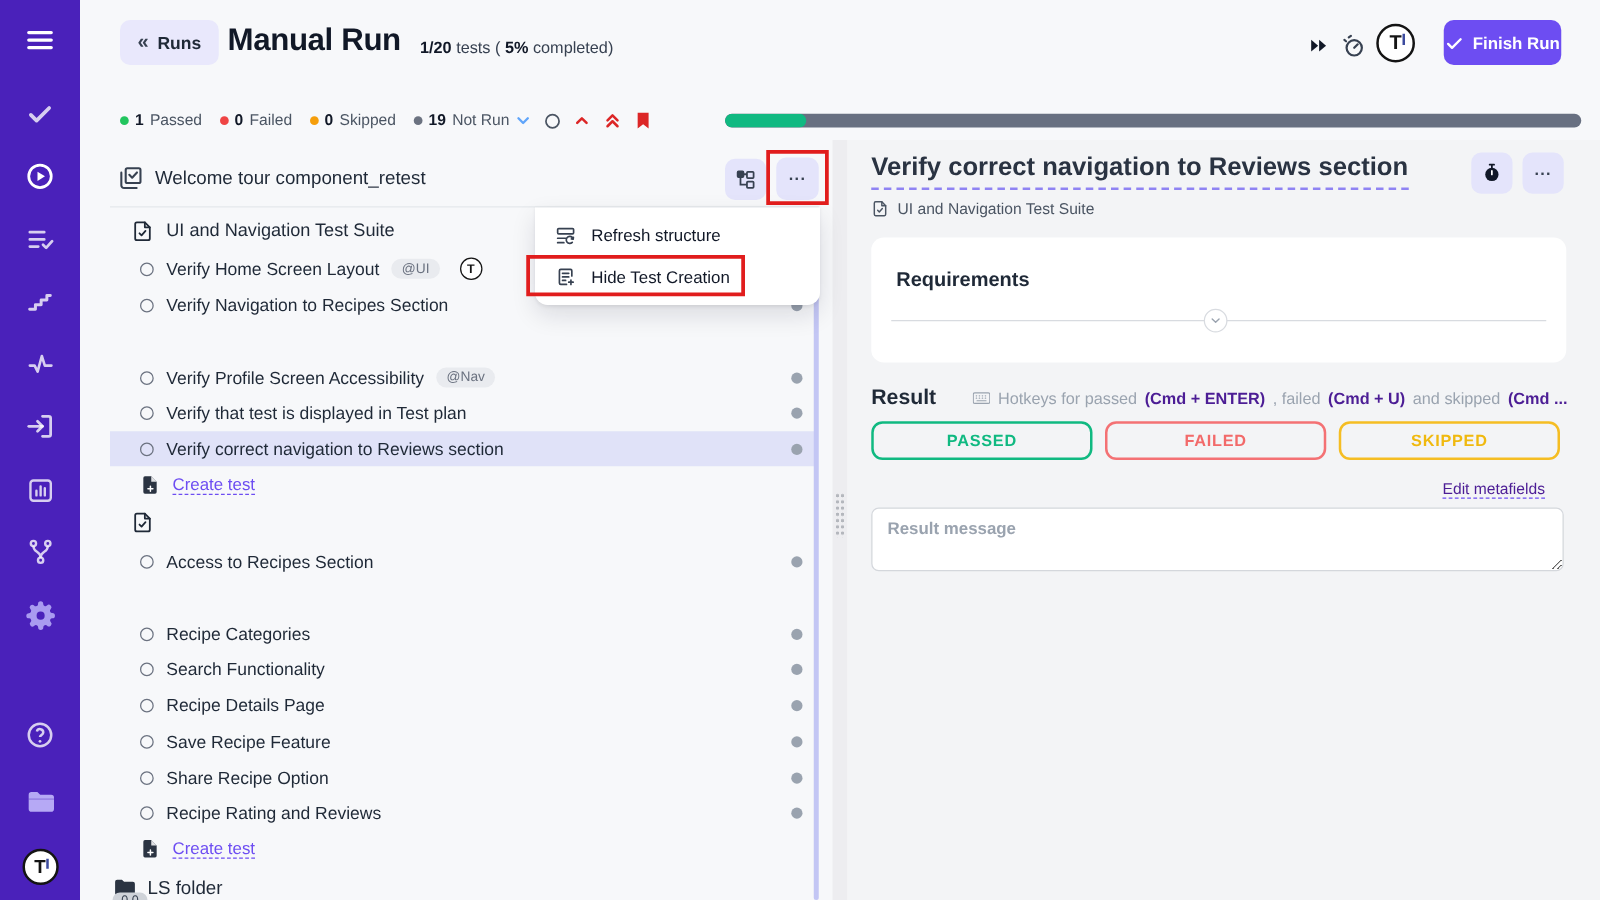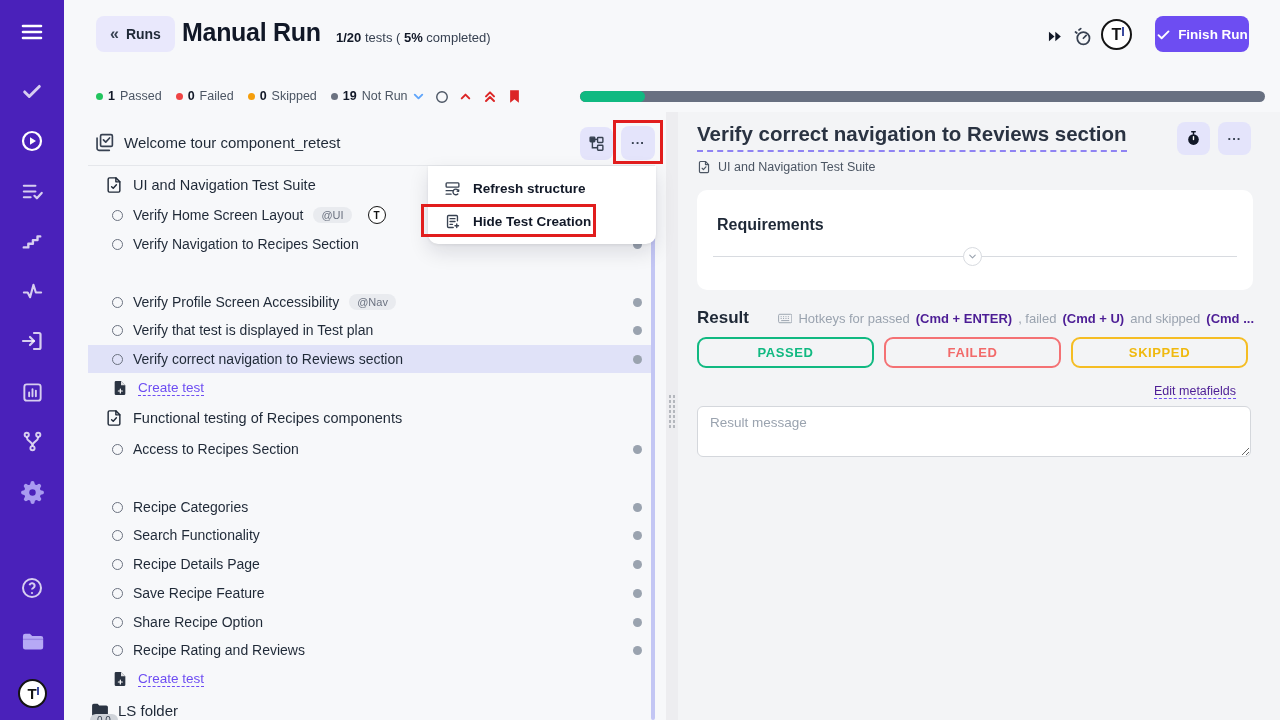--- a/index.html
+++ b/index.html
@@ -53,21 +53,21 @@
   .bullet { width:11px; height:11px; border:1.5px solid #6b7280; border-radius:50%; flex:none; }
   .gdot { position:absolute; right:10px; top:10px; width:9px; height:9px; border-radius:50%; background:#9aa3af; }
   .tag { background:#e9ebef; color:#6b7280; font-size:11px; border-radius:10px; padding:2px 8px; flex:none; }
   .create-link { font-size:13.5px; color:#6d4df2; border-bottom:1px dashed #6d4df2; cursor:pointer; }
   .tree-scrollbar { position:absolute; left:651px; top:170px; width:4px; height:550px; background:#c3c6f4; border-radius:2px; z-index:5; cursor:pointer; }
   .folder-badge { position:absolute; left:90px; top:714px; background:#cfd3d9; color:#374151; font-size:10px; border-radius:6px; padding:1px 7px; }
 
   
   .menu { position:absolute; left:428px; top:166px; width:228px; background:#fff; border-radius:0 0 10px 10px;
           box-shadow:0 8px 20px rgba(20,20,40,.12), 0 1px 3px rgba(20,20,40,.08); z-index:20; padding:6px 0; }
-  .menu-item { height:33px; display:flex; align-items:center; gap:12px; padding:0 16px; font-size:13.5px; color:#111827; cursor:pointer;font-weight:bold; }
+  .menu-item { height:33px; display:flex; align-items:center; gap:12px; padding:0 16px; font-size:13.5px; color:#111827; cursor:pointer; }
   .menu-item .mi-icon { color:#374151; display:flex; }
 
   
   .redbox { position:absolute; border:3px solid #e11d1d; z-index:40; pointer-events:none; }
 
   
   .rpanel { position:absolute; left:678px; top:112px; width:602px; height:608px; background:#f3f4f6; }
   .vdivider { position:absolute; left:666px; top:112px; width:12px; height:608px; background:#ededf0; }
   .drag-dots { position:absolute; left:668px; top:394px; width:8px; height:36px; cursor:col-resize;
                background-image:radial-gradient(#b4b7bd 1px, transparent 1.2px); background-size:4px 5px; }
@@ -80,21 +80,21 @@
   .req-toggle { position:absolute; left:266px; top:57px; width:19px; height:19px; background:#fff; border:1px solid #d8dbe0;
                 border-radius:50%; display:flex; align-items:center; justify-content:center; color:#9aa3af; cursor:pointer; }
   .result-title { position:absolute; left:19px; top:196px; font-size:17px; font-weight:700; color:#1f2937; }
   .hotkeys { position:absolute; left:100px; top:199px; width:476px; white-space:nowrap; overflow:hidden; font-size:13px;
              color:#9aa3af; display:flex; align-items:center; gap:6px; }
   .hotkeys b { color:#4c1d95; }
   .res-btn { position:absolute; top:225px; width:177px; height:31px; background:transparent; border-radius:9px; border:2px solid;
              font-size:13px; font-weight:700; letter-spacing:.6px; font-family:inherit; cursor:pointer; }
   .edit-meta { position:absolute; right:44px; top:272px; font-size:12.5px; color:#4c1d95; border-bottom:1px dashed #6d4df2; cursor:pointer; }
   .res-msg { position:absolute; left:19px; top:294px; width:554px; height:51px; border:1px solid #d4d7dc; border-radius:6px;
-             padding:8px 12px; font-size:13.5px; font-family:inherit; color:#111827; resize:both; background:#fff; }
+             padding:8px 12px; font-size:13.5px; font-family:inherit; color:#111827; resize:both; background:#fff;font-weight:bold; }
   .res-msg::placeholder { color:#9aa3af; }
 </style>
 </head>
 <body>
 
 <div id="app">
 
   <nav class="sidebar">
     <div class="sb-icon" style="top:15px;color:#fff">
       <svg width="28" height="24" viewBox="0 0 24 24" fill="none" stroke="currentColor" stroke-width="2.6" stroke-linecap="round">
@@ -334,21 +334,20 @@
       </svg>
     <span class="create-link">Create test</span>
   </div>
 
   <div class="trow suite" style="top:404px">
     <svg width="18" height="18" viewBox="0 0 24 24" fill="none" stroke="#1f2937" stroke-width="1.9" stroke-linecap="round" stroke-linejoin="round">
         <path d="M14.5 2.5H6A1.8 1.8 0 0 0 4.2 4.3v15.4A1.8 1.8 0 0 0 6 21.5h12a1.8 1.8 0 0 0 1.8-1.8V7.8z"></path>
         <path d="M14.5 2.5v5.3h5.3"></path>
         <path d="M8.8 14.2l2.2 2.2 4.2-4.8"></path>
       </svg>
-    <span>Functional testing of Recipes components</span>
   </div>
   <div class="trow test" style="top:435px">
     <span class="bullet"></span>
     <span>Access to Recipes Section</span>
     <span class="gdot"></span>
   </div>
   <div class="trow test" style="top:493px">
     <span class="bullet"></span>
     <span>Recipe Categories</span>
     <span class="gdot"></span>

